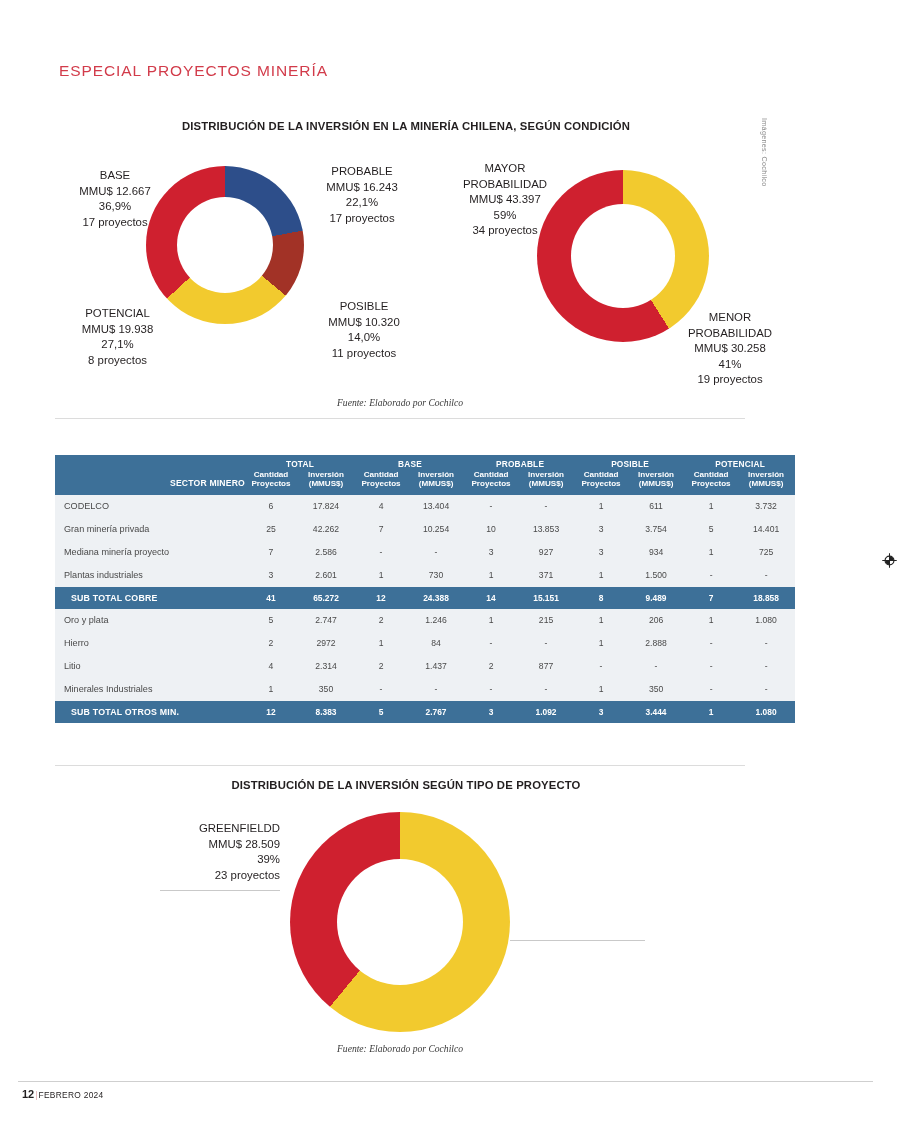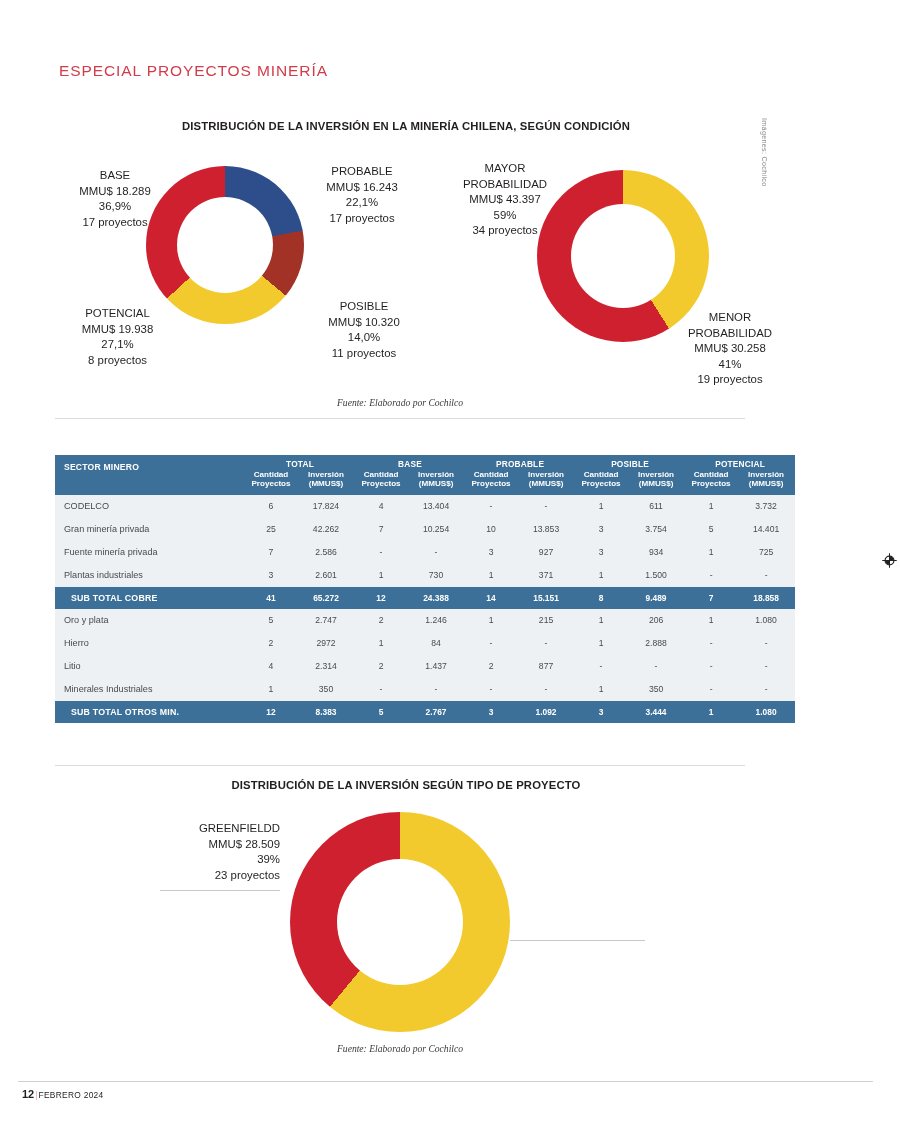--- a/index.html
+++ b/index.html
@@ -82,22 +82,22 @@
   
   .tbl-wrap{position:absolute;left:55px;top:455px;width:690px;}
   table{border-collapse:collapse;width:690px;table-layout:fixed;}
   thead th{
     background:#3d7098;color:#fff;font-size:8.1px;font-weight:bold;
     padding:0;vertical-align:bottom;
   }
   .grp-row th{padding-top:4px;padding-bottom:1px;text-align:center;font-size:8.3px;letter-spacing:.2px;}
   .sub-row th{padding-bottom:6px;text-align:center;line-height:9.4px;font-size:8.1px;}
   th.sector{
-    text-align:left;padding-left:9px;font-size:8.6px;
-    letter-spacing:.2px;vertical-align:top;padding-top:7px;
+    text-align:right;padding-left:9px;font-size:8.6px;
+    letter-spacing:.2px;vertical-align:top;padding-top:23px;
   }
   tbody td{
     font-size:8.6px;color:#4a4a4a;background:#eef1f4;
     padding:6.5px 0;text-align:center;font-weight:400;
   }
   tbody td.name{text-align:left;padding-left:9px;color:#4a4a4a;font-size:9.1px;}
   tbody tr.subtotal td{
     background:#3d7098;color:#fff;font-weight:bold;font-size:8.4px;padding:6px 16px;
   }
   tbody tr.subtotal td.name{font-size:8.8px;letter-spacing:.2px;}
@@ -133,21 +133,21 @@
   <div class="credit">Imágenes: Cochilco</div>
 
   <div class="chart-title t1">DISTRIBUCIÓN DE LA INVERSIÓN EN LA MINERÍA CHILENA, SEGÚN CONDICIÓN</div>
 
   <div class="donut" id="donut1" style="background: conic-gradient(rgb(45, 78, 138) 0deg, rgb(45, 78, 138) 79.481deg, rgb(162, 50, 38) 79.481deg, rgb(162, 50, 38) 129.83deg, rgb(242, 202, 46) 129.83deg, rgb(242, 202, 46) 227.293deg, rgb(207, 32, 47) 227.293deg, rgb(207, 32, 47) 360deg);">
     <div class="hole"></div>
   </div>
 
   <div class="dlabel lbl-base">
     <div class="nm">BASE</div>
-    <div>MMU$ 18.289</div>
+    <div>MMU$ 12.667</div>
     <div>36,9%</div>
     <div>17 proyectos</div>
   </div>
 
   <div class="dlabel lbl-potencial">
     <div class="nm">POTENCIAL</div>
     <div>MMU$ 19.938</div>
     <div>27,1%</div>
     <div>8 proyectos</div>
   </div>
@@ -248,21 +248,21 @@
             <td>7</td>
             <td>10.254</td>
             <td>10</td>
             <td>13.853</td>
             <td>3</td>
             <td>3.754</td>
             <td>5</td>
             <td>14.401</td>
           </tr>
           <tr>
-            <td class="name">Fuente minería privada</td>
+            <td class="name">Mediana minería proyecto</td>
             <td>7</td>
             <td>2.586</td>
             <td>-</td>
             <td>-</td>
             <td>3</td>
             <td>927</td>
             <td>3</td>
             <td>934</td>
             <td>1</td>
             <td>725</td>

